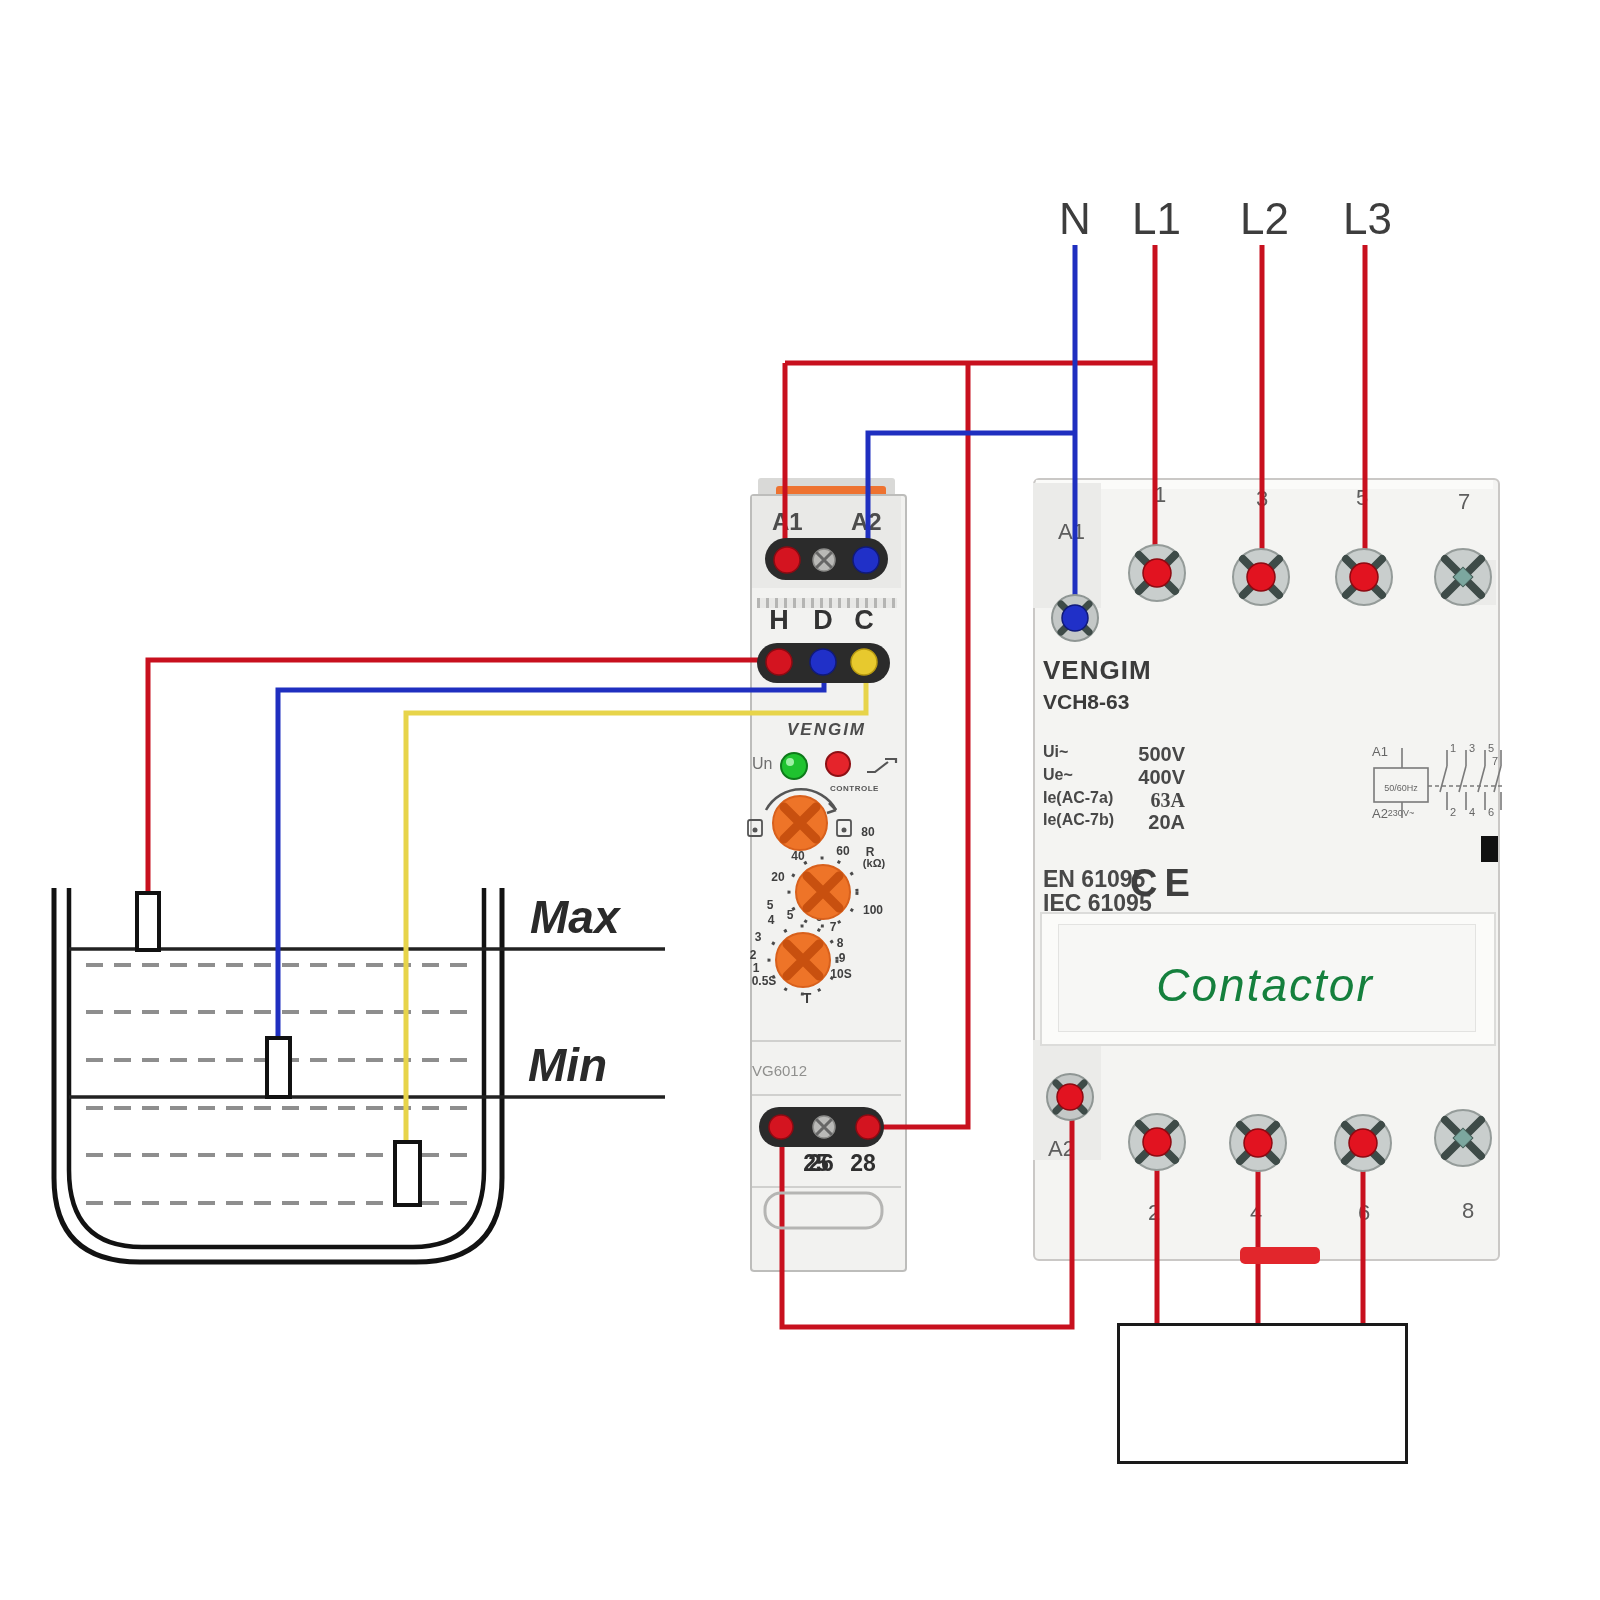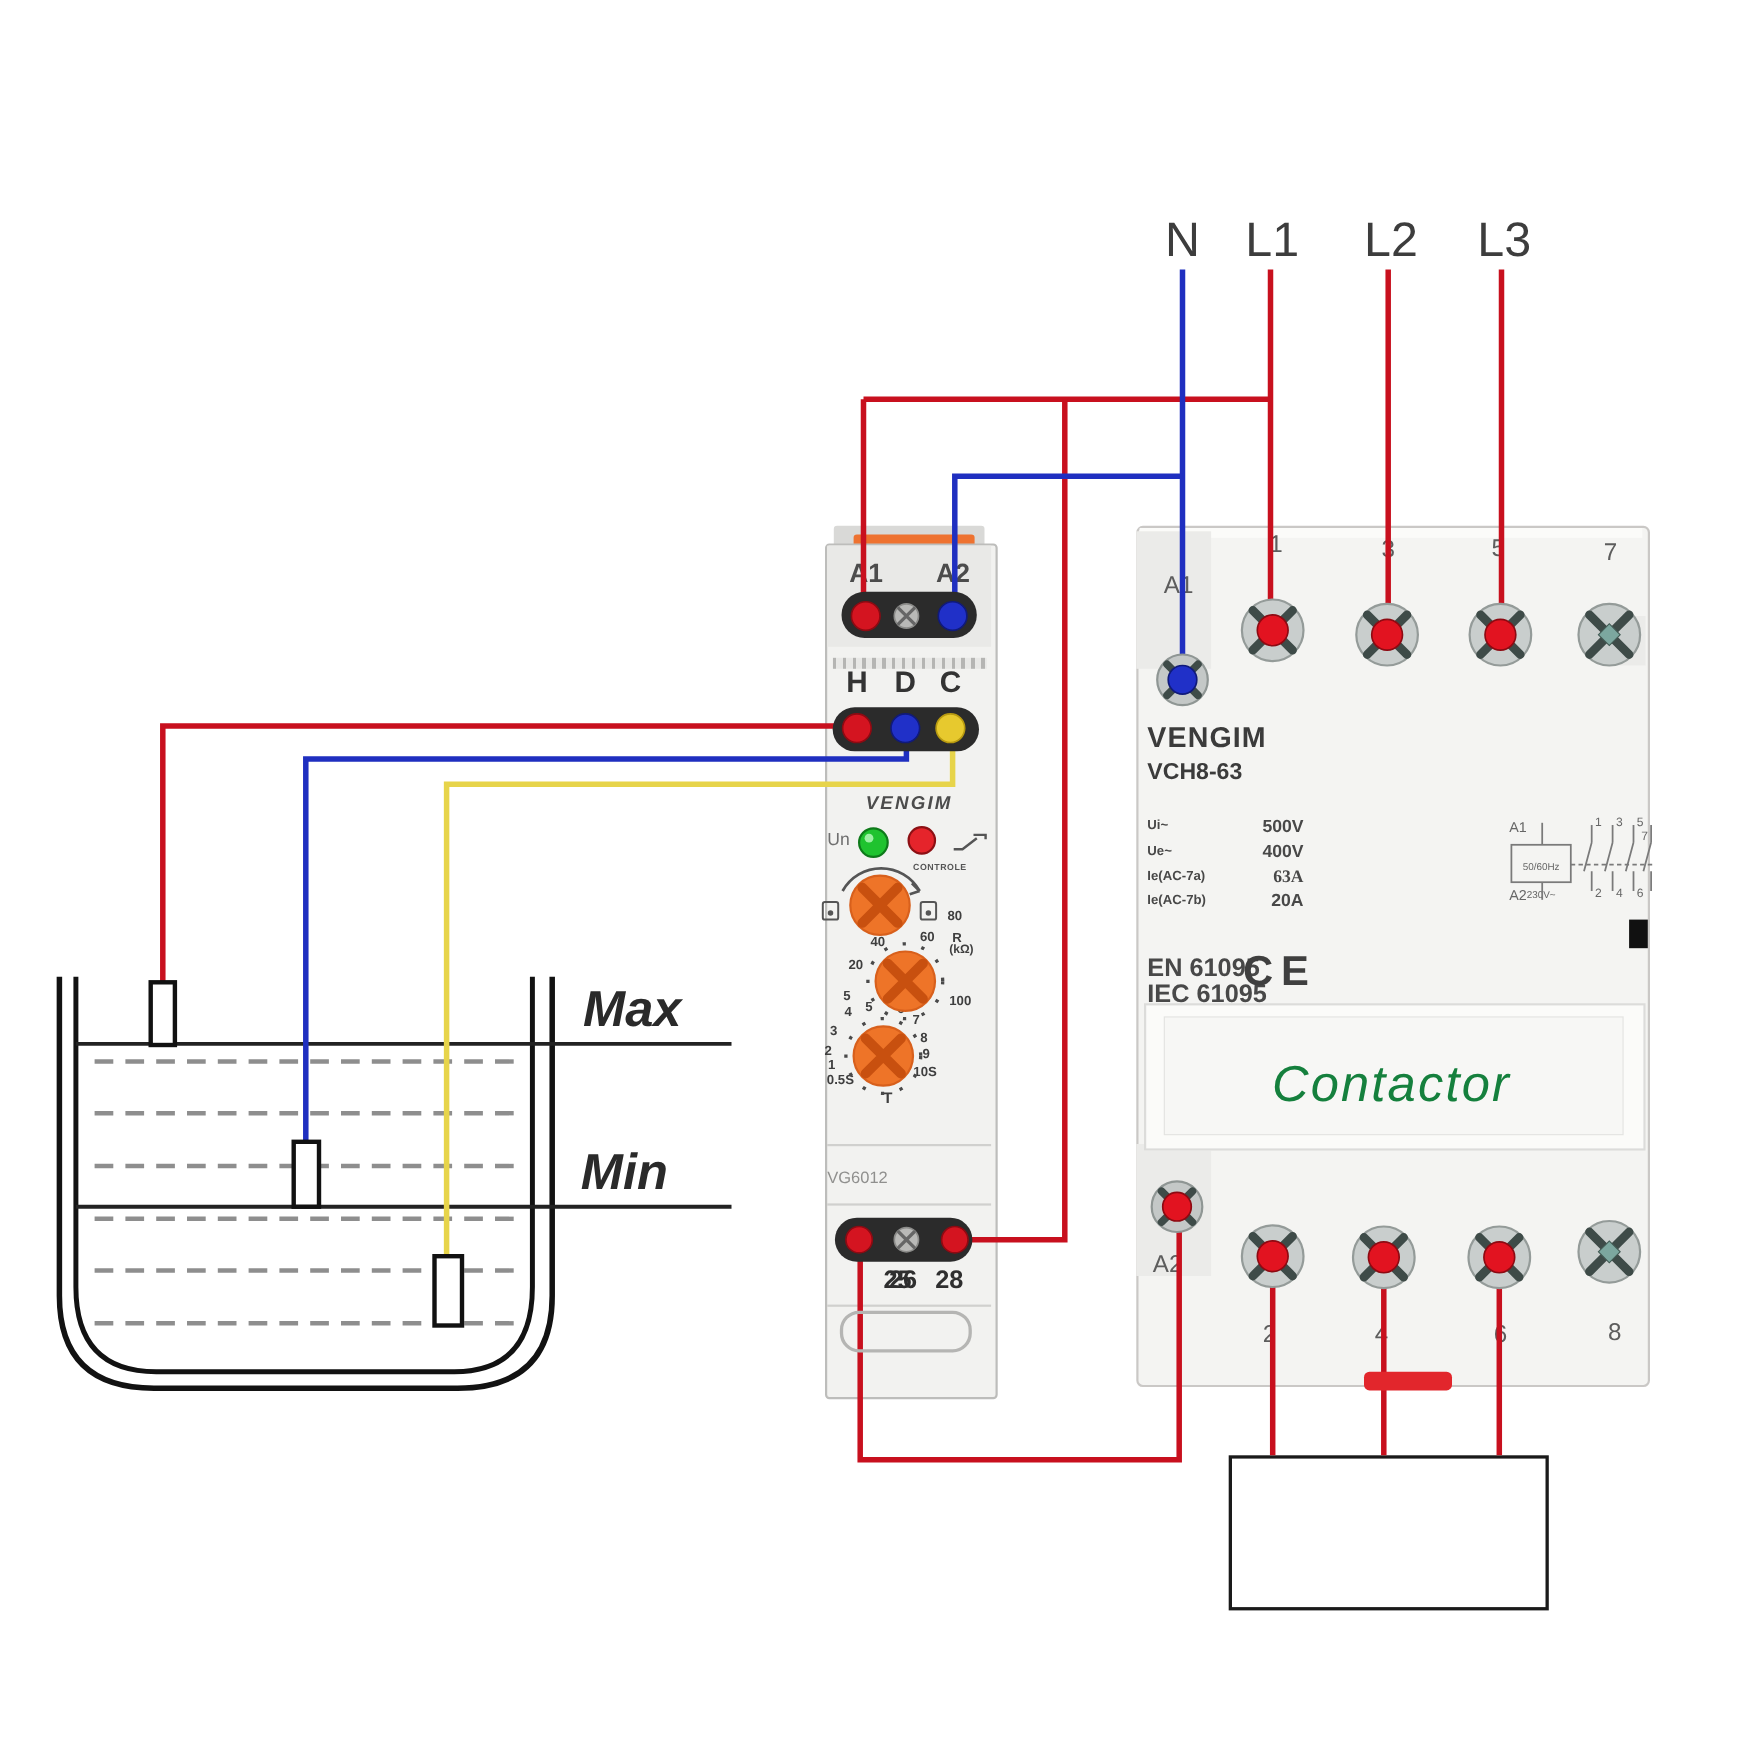--- a/index.html
+++ b/index.html
@@ -28,22 +28,22 @@
   .cont-band-inner{left:1058px;top:924px;width:416px;height:106px;background:#f7f7f5;
                    border:1px solid #e3e3e1;}
   .pump-box{left:1117px;top:1323px;width:285px;height:135px;border:3px solid #1a1a1a;background:#fff;}
   
   .phase{font-size:44px;color:#3d3d3d;}
   .maxmin{font-size:46px;font-weight:bold;font-style:italic;color:#2a2a2a;}
   .pump-label{font-size:44px;font-style:italic;color:#1d1d1d;}
   .contactor-label{font-size:46px;font-style:italic;color:#15803d;letter-spacing:2px;}
   .c-brand{font-size:26px;font-weight:bold;letter-spacing:1px;color:#3b3b3b;}
   .c-model{font-size:21px;font-weight:bold;color:#3b3b3b;}
-  .spec-lab{font-size:12px;font-weight:bold;color:#484848;}
-  .spec-val{font-size:16px;font-weight:bold;color:#484848;text-align:right;width:95px;}
+  .spec-lab{font-size:16px;font-weight:bold;color:#484848;}
+  .spec-val{font-size:20px;font-weight:bold;color:#484848;text-align:right;width:95px;}
   .std{font-size:23px;font-weight:bold;color:#484848;}
   .ce{font-size:38px;font-weight:600;letter-spacing:7px;color:#3f3f3f;}
   .term-num{font-size:22px;color:#5d5d5d;width:24px;text-align:center;}
   .coil-lab{font-size:22px;color:#5d5d5d;}
   .r-brand{font-size:17px;font-weight:bold;font-style:italic;letter-spacing:2px;color:#4c4c4c;width:153px;text-align:center;}
   .r-a{font-size:24px;font-weight:bold;color:#4c4c4c;}
   .hdc{font-size:27px;font-weight:bold;color:#333;width:30px;text-align:center;}
   .un{font-size:16px;color:#6f6f6f;}
   .controle{font-size:8px;font-weight:bold;letter-spacing:0.5px;color:#555;}
   .dial-num{font-size:12px;font-weight:bold;color:#3f3f3f;width:30px;text-align:center;}

